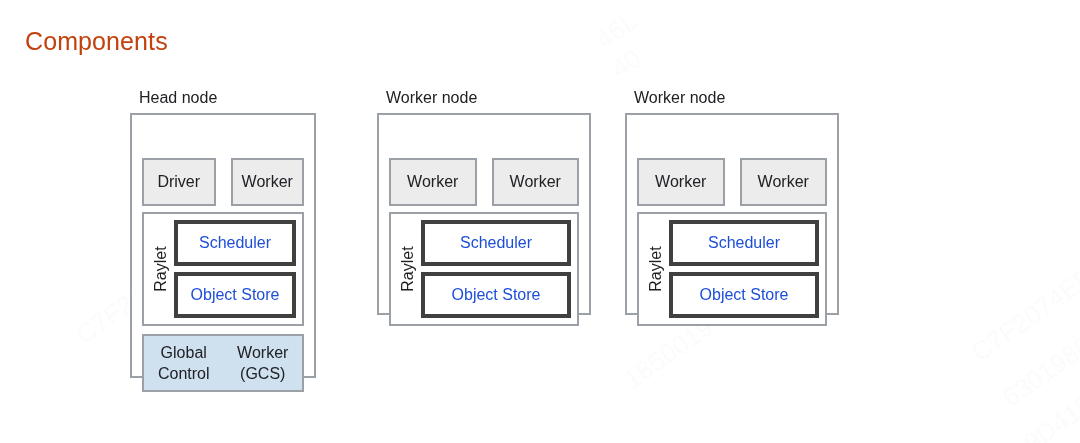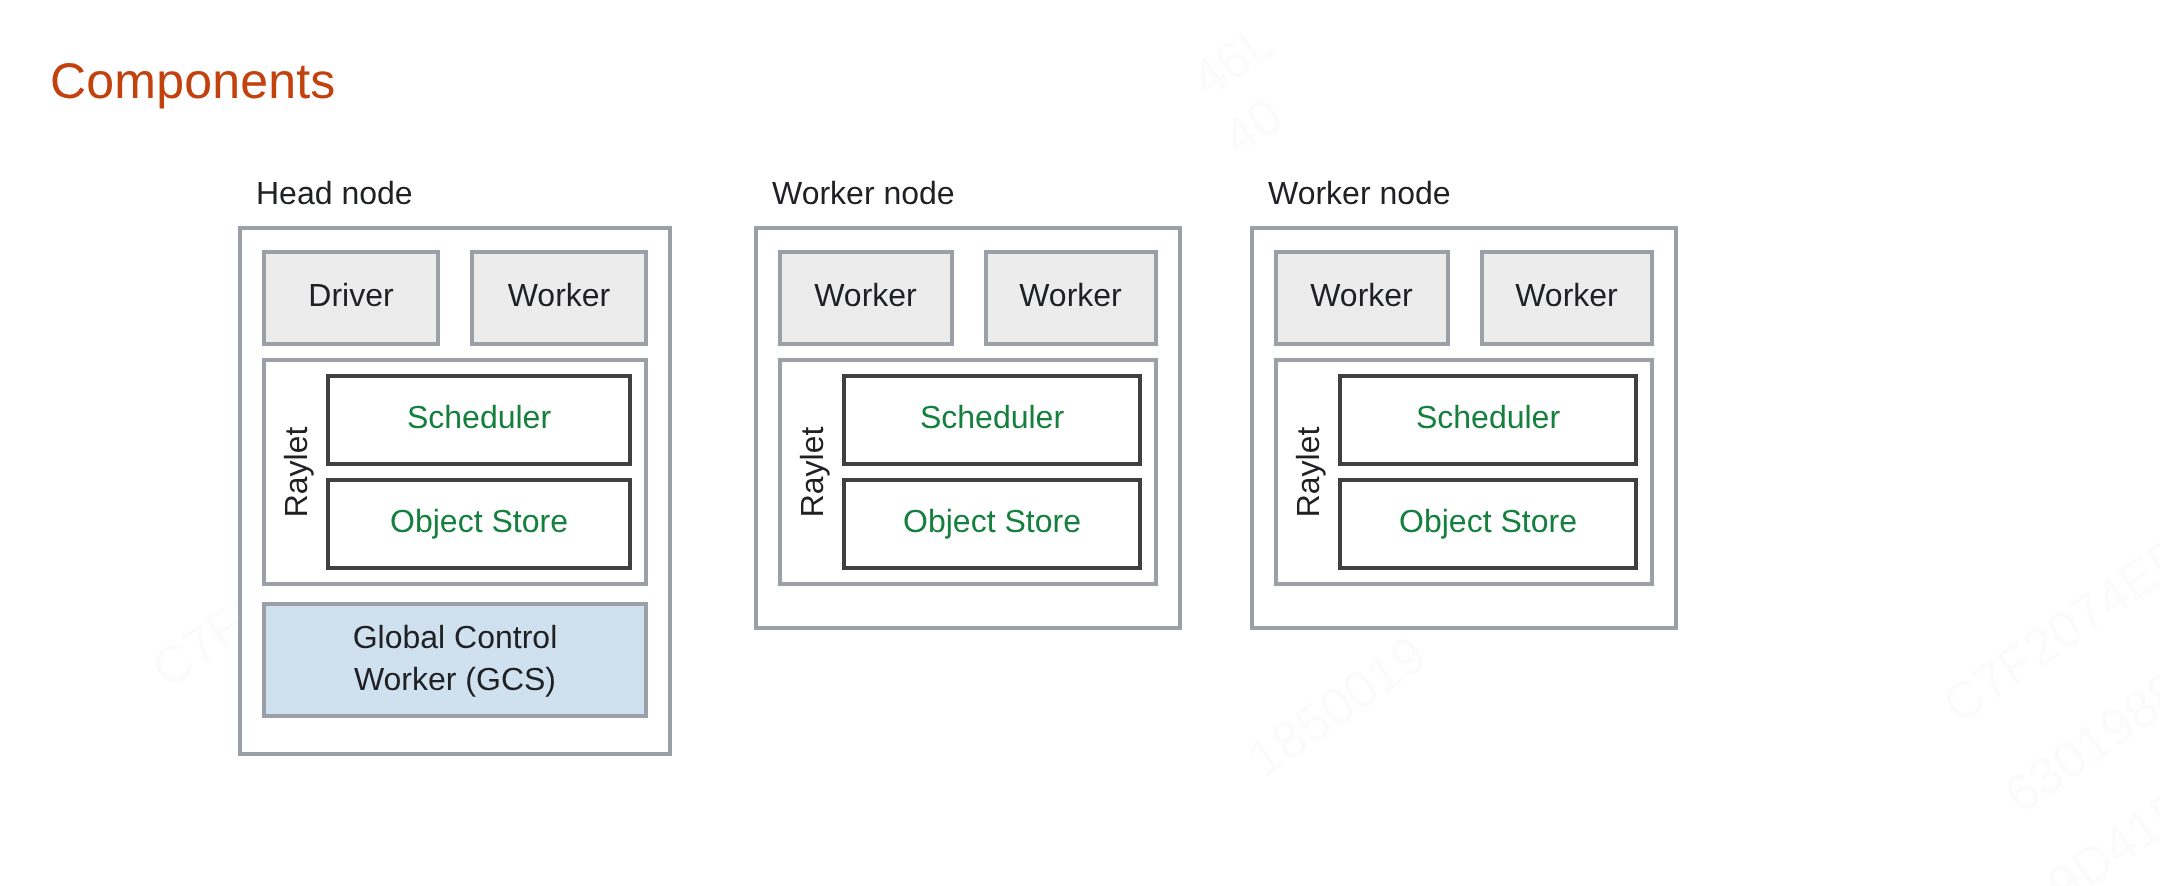--- a/index.html
+++ b/index.html
@@ -33,21 +33,21 @@
     color: #c2410c;
     letter-spacing: 0.1px;
     white-space: nowrap;
   }
 
   
   .node-col {
     position: absolute;
     top: 88px;
   }
-  .node-col.head  { left: 119px; width: 217px; }
+  .node-col.head  { left: 130px; width: 186px; }
   .node-col.w1    { left: 377px; width: 214px; }
   .node-col.w2    { left: 625px; width: 214px; }
 
   .node-label {
     font-size: 16px;
     line-height: 19px;
     color: #202124;
     margin-left: 9px;
     margin-bottom: 6px;
     white-space: nowrap;
@@ -59,20 +59,21 @@
     box-sizing: border-box;
     padding: 10px 10px 10px 10px;
   }
   .node-box.head-box { height: 265px; }
   .node-box.worker-box { height: 202px; }
 
   
   .proc-row {
     display: flex;
     gap: 15px;
+    margin-top: 33px;
   }
   .proc-box {
     flex: 1 1 0;
     height: 48px;
     background: #ececec;
     border: 2px solid #9aa0a6;
     box-sizing: border-box;
     display: flex;
     align-items: center;
     justify-content: center;
@@ -110,40 +111,40 @@
   }
 
   .raylet-inner {
     flex: 1 1 auto;
     display: flex;
     flex-direction: column;
     gap: 6px;
   }
   .sub-box {
     flex: 1 1 0;
-    border: 2px solid #404040;
-    background: #ffffff;
-    box-sizing: border-box;
-    display: flex;
-    align-items: center;
-    justify-content: center;
-    font-size: 16px;
-    color: #15803d;
+    border: 4px solid #404040;
+    background: #ffffff;
+    box-sizing: border-box;
+    display: flex;
+    align-items: center;
+    justify-content: center;
+    font-size: 16px;
+    color: #1d4ed8;
     white-space: nowrap;
   }
 
   
   .gcs-box {
     margin-top: 8px;
     height: 58px;
     background: #cfe0ef;
     border: 2px solid #9aa0a6;
     box-sizing: border-box;
     display: flex;
-    flex-direction: column;
+    flex-direction: row;
     align-items: center;
     justify-content: center;
     font-size: 16px;
     line-height: 21px;
     color: #202124;
     text-align: center;
   }
 
   
   .caption {

